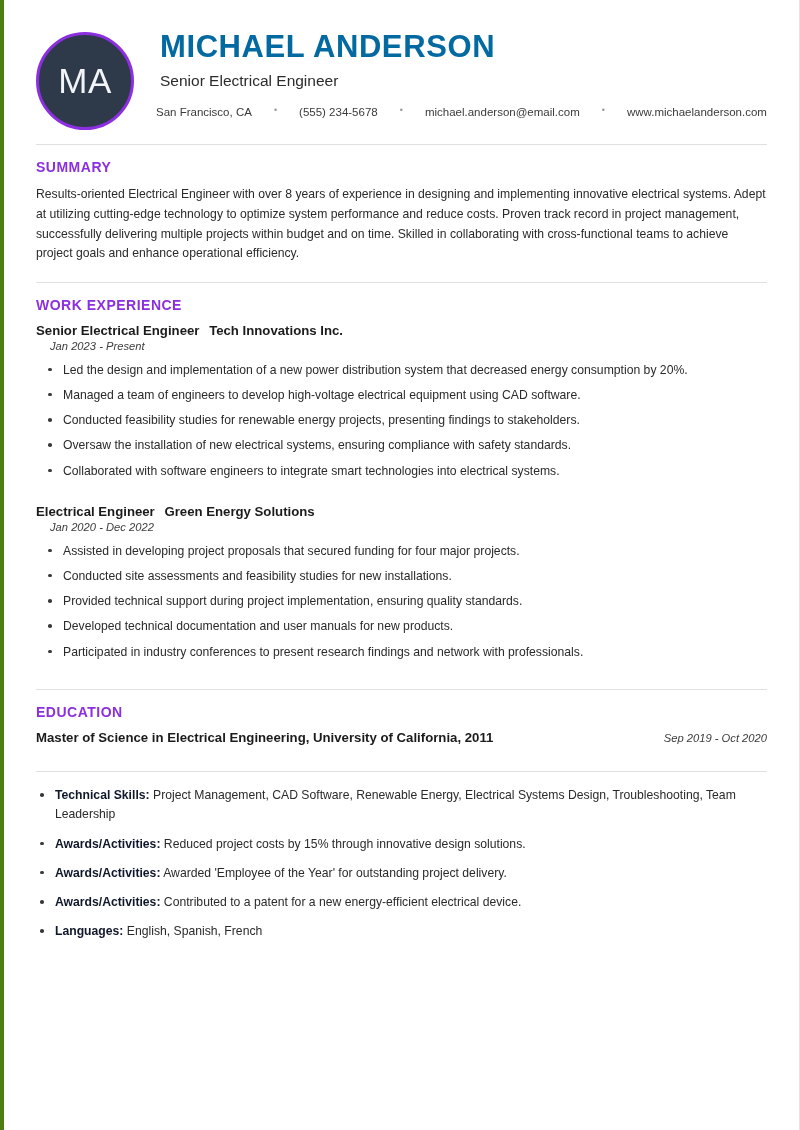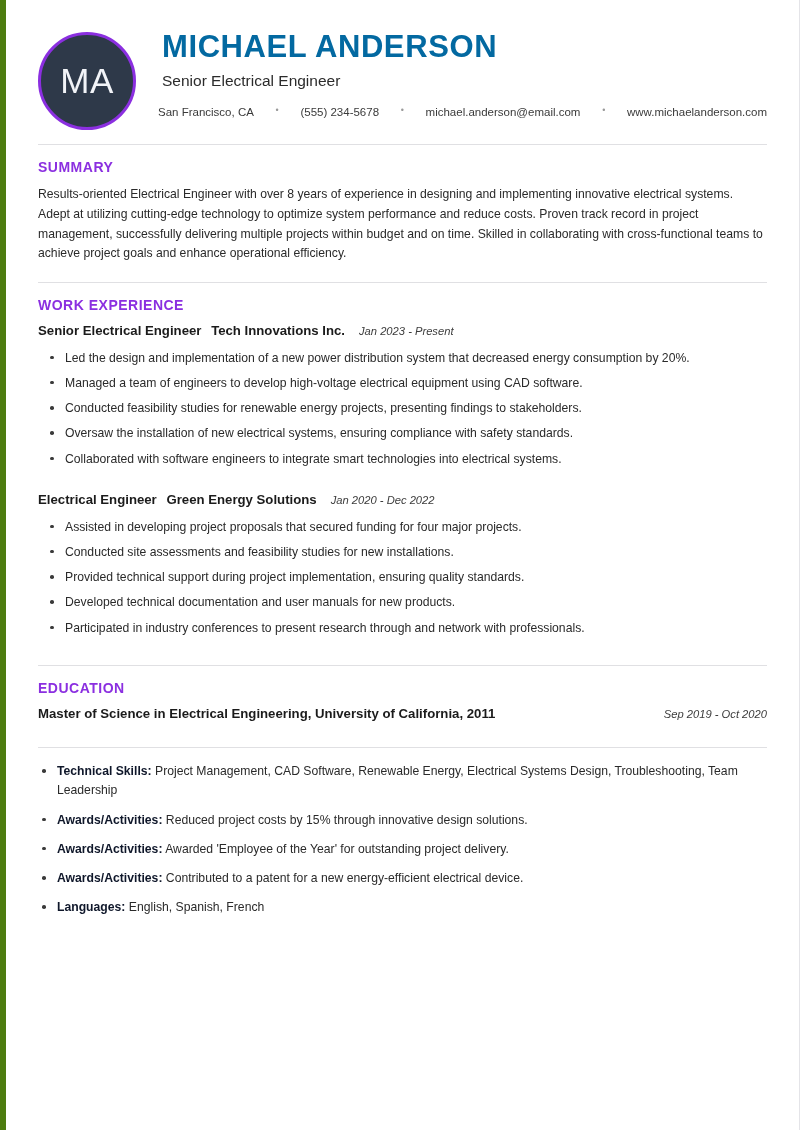--- a/index.html
+++ b/index.html
@@ -12,21 +12,21 @@
     height: 1130px;
     font-family: "Liberation Sans", sans-serif;
     color: #222222;
     -webkit-font-smoothing: antialiased;
   }
   .page {
     box-sizing: border-box;
     width: 800px;
     height: 1130px;
     background: #ffffff;
-    border-left: 6px solid #4d7c0f;
+    border-left: 4px solid #4d7c0f;
     border-right: 1px solid #e4e4e8;
     padding: 28px 32px 0 32px;
     position: relative;
     overflow: hidden;
   }
 
   
   .header {
     display: flex;
     align-items: flex-start;
@@ -110,20 +110,21 @@
     padding-bottom: 10px;
   }
 
   .job { padding-bottom: 2px; }
   .job + .job { padding-top: 14px; }
   .job-head {
     display: flex;
     align-items: baseline;
     justify-content: flex-start;
     margin-bottom: 9px;
+    flex-direction: column;
   }
   .job-heading {
     font-size: 13.2px;
     font-weight: bold;
     color: #1b1b1b;
     line-height: 1.25;
   }
   .job-company { padding-left: 6px; }
   .job-dates {
     font-size: 11.2px;
@@ -254,21 +255,21 @@
           <span>Electrical Engineer</span>
           <span class="job-company">Green Energy Solutions</span>
         </div>
         <div class="job-dates">Jan 2020 - Dec 2022</div>
       </div>
       <ul class="bullets">
         <li>Assisted in developing project proposals that secured funding for four major projects.</li>
         <li>Conducted site assessments and feasibility studies for new installations.</li>
         <li>Provided technical support during project implementation, ensuring quality standards.</li>
         <li>Developed technical documentation and user manuals for new products.</li>
-        <li>Participated in industry conferences to present research through and network with professionals.</li>
+        <li>Participated in industry conferences to present research findings and network with professionals.</li>
       </ul>
     </div>
   </div>
   <div class="divider" style="margin-top:18px;"></div>
 
   <div class="section">
     <h2 class="section-title">EDUCATION</h2>
     <div class="edu-row">
       <div class="edu-degree">Master of Science in Electrical Engineering, University of California, 2011</div>
       <div class="job-dates">Sep 2019 - Oct 2020</div>

